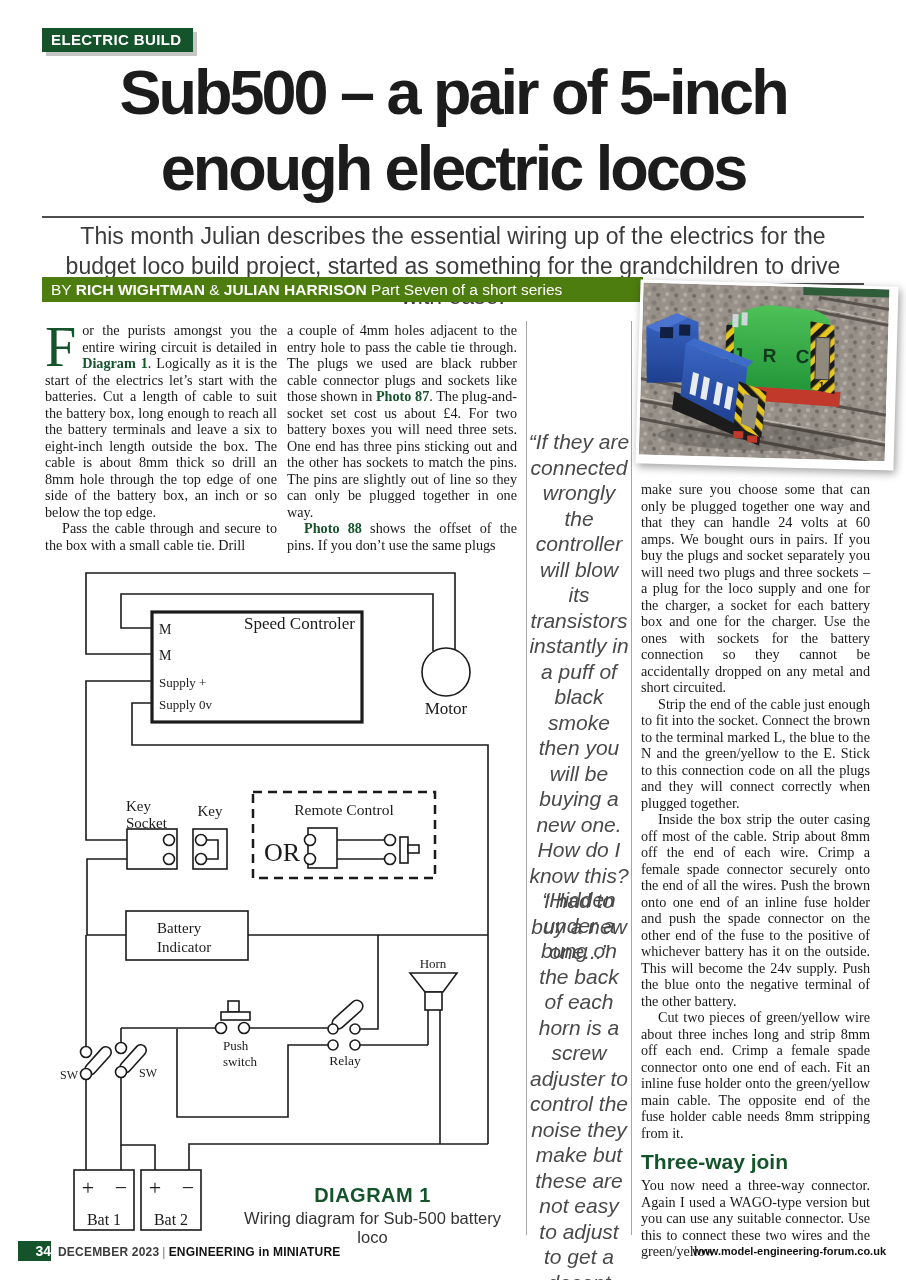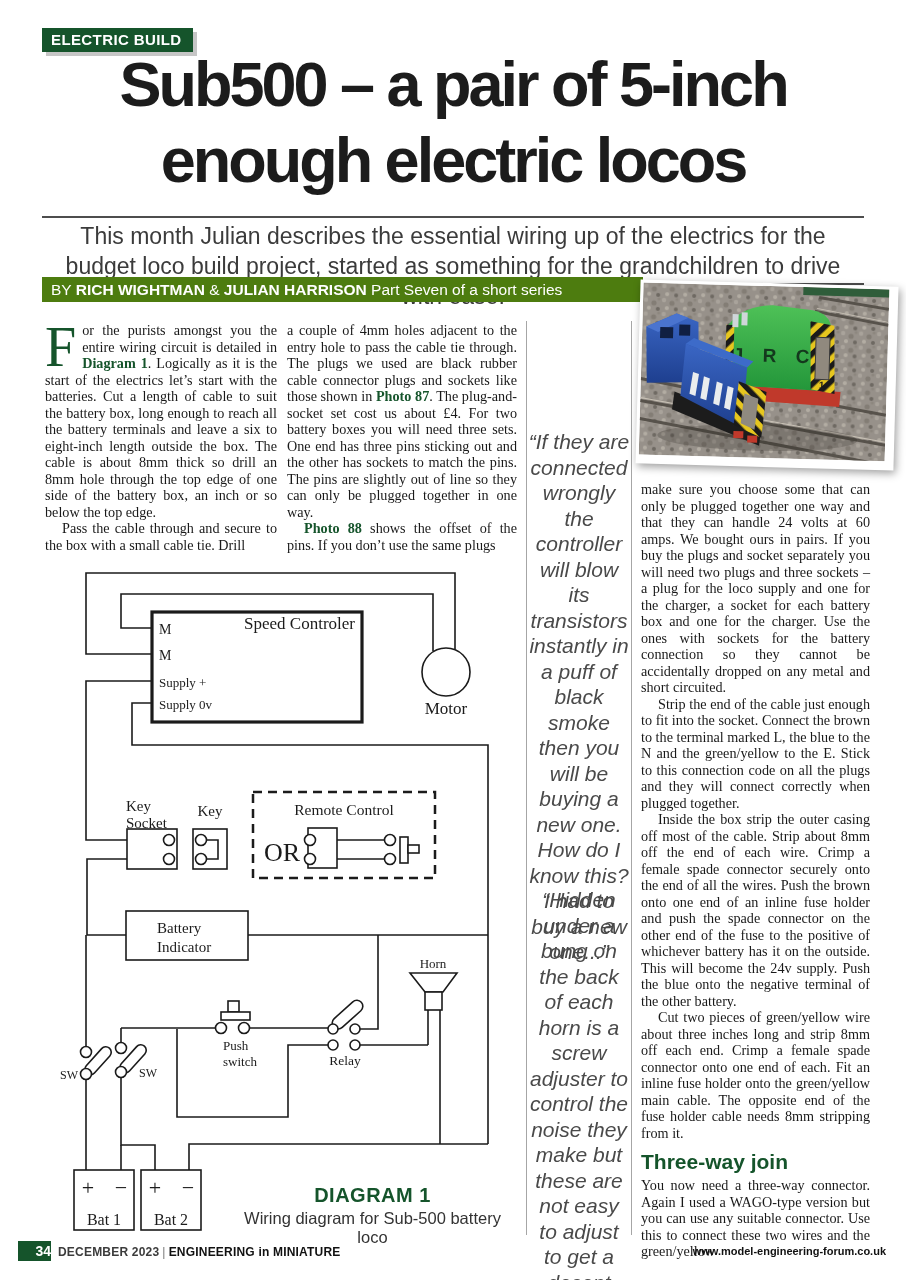--- a/index.html
+++ b/index.html
@@ -2,21 +2,21 @@
 <html><head>
 <meta charset="utf-8">
 <style>
   html,body{margin:0;padding:0;background:#e8e8e8;}
   .page{position:relative;width:906px;height:1280px;background:#ffffff;overflow:hidden;
         font-family:"Liberation Serif",serif;color:#191919;}
   
   .kicker{position:absolute;left:42px;top:28px;background:#15542B;color:#fff;
           font-family:"Liberation Sans",sans-serif;font-weight:bold;font-size:15px;
           padding:3px 11px 4px 9px;letter-spacing:.4px;box-shadow:4px 4px 0 #c6c6c6;}
-  .headline{position:absolute;left:0;right:0;top:46px;margin:0;text-align:center;
+  .headline{position:absolute;left:0;right:0;top:46px;margin:8px;text-align:center;
             font-family:"Liberation Sans",sans-serif;font-weight:bold;font-size:63px;
             line-height:76px;letter-spacing:-3px;color:#1c1c1c;}
   .rule{position:absolute;left:42px;width:822px;border-top:2px solid #4d4d4d;height:0;}
   .rule-1{top:216px}.rule-2{top:283px}
   .standfirst{position:absolute;left:55px;right:55px;top:221px;text-align:center;
               font-family:"Liberation Sans",sans-serif;font-size:23px;line-height:30px;color:#3b3b3b;}
   .byline{position:absolute;left:42px;top:277px;width:601px;height:25px;background:#4d7c0f;
           color:#fff;font-family:"Liberation Sans",sans-serif;font-size:15.5px;line-height:25px;
           padding-left:9px;box-sizing:border-box;white-space:nowrap;overflow:hidden;}
   .byline b{font-weight:bold;}

